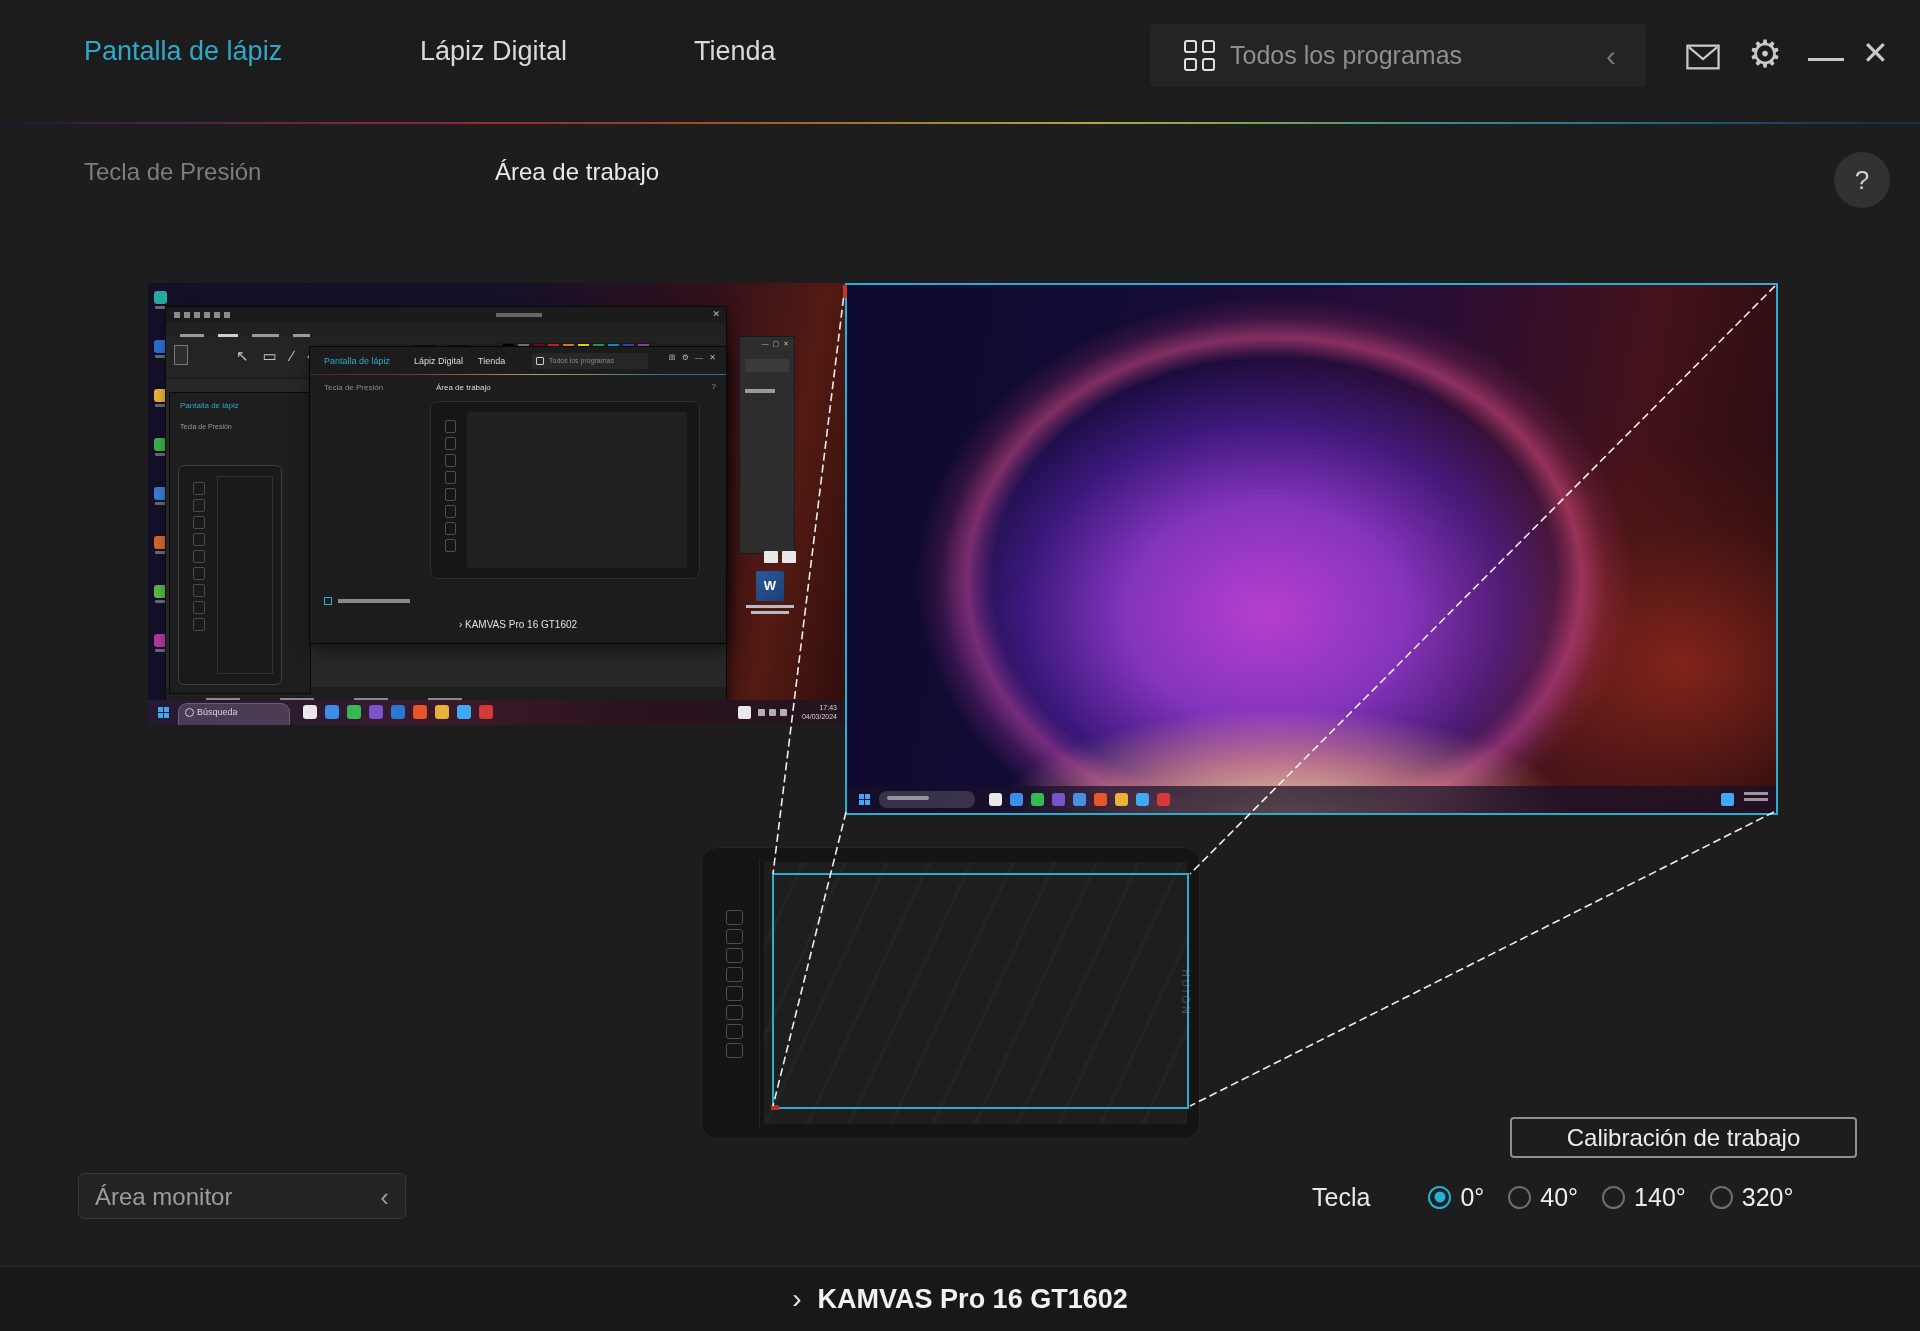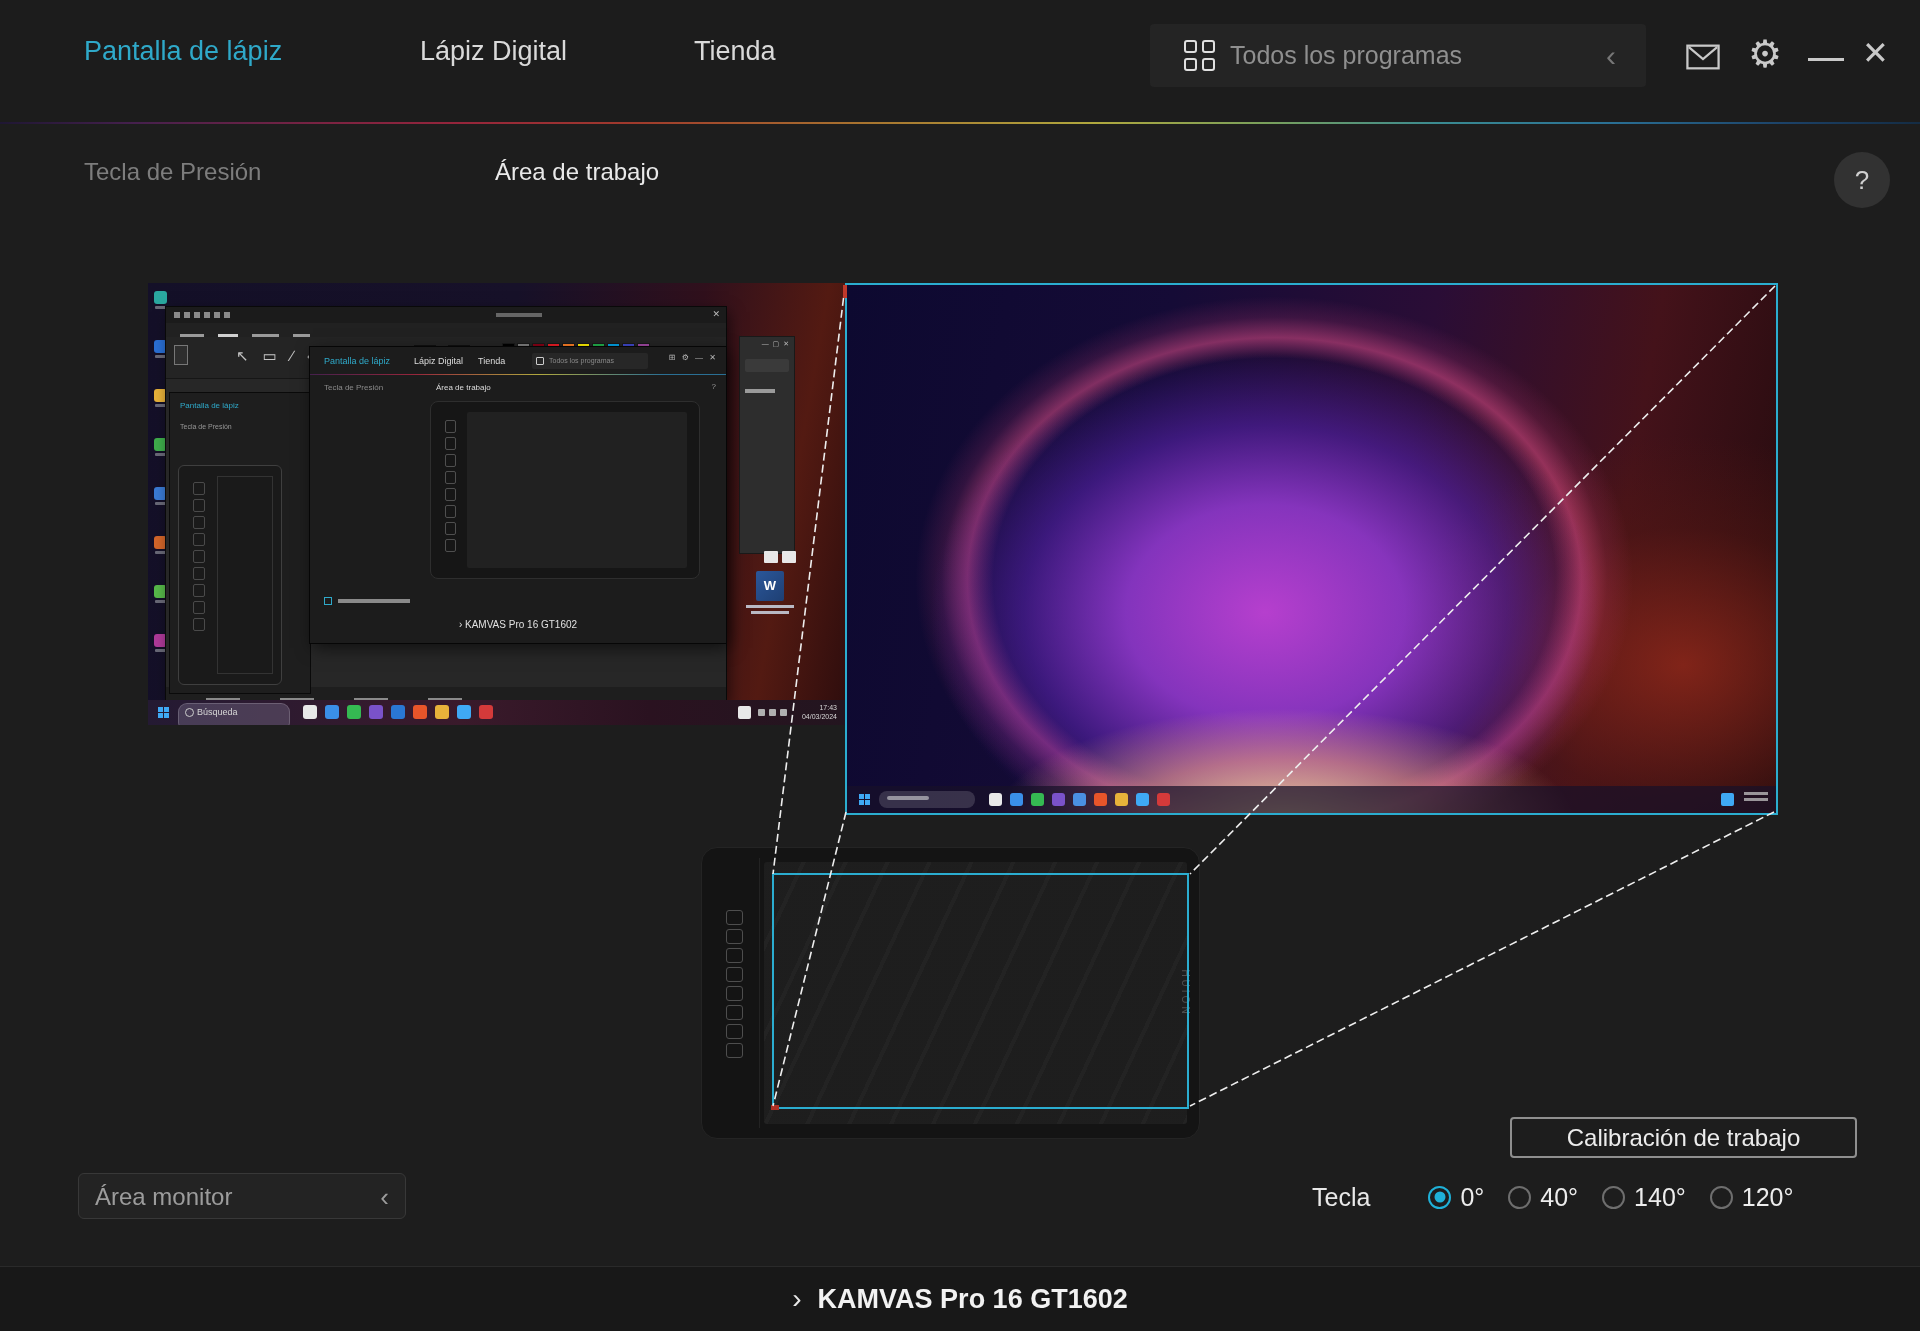--- a/index.html
+++ b/index.html
@@ -465,20 +465,20 @@
   <div class="radio-opt">
     <div class="radio-dot"></div>
     <div class="radio-label">40°</div>
   </div>
   <div class="radio-opt">
     <div class="radio-dot"></div>
     <div class="radio-label">140°</div>
   </div>
   <div class="radio-opt">
     <div class="radio-dot"></div>
-    <div class="radio-label">120°</div>
+    <div class="radio-label">320°</div>
   </div>
 </div>
 
 <div id="footer" class="abs">
   <span id="footer-chevron">›</span>
   <span id="footer-name">KAMVAS Pro 16 GT1602</span>
 </div>
 
 </body></html>

